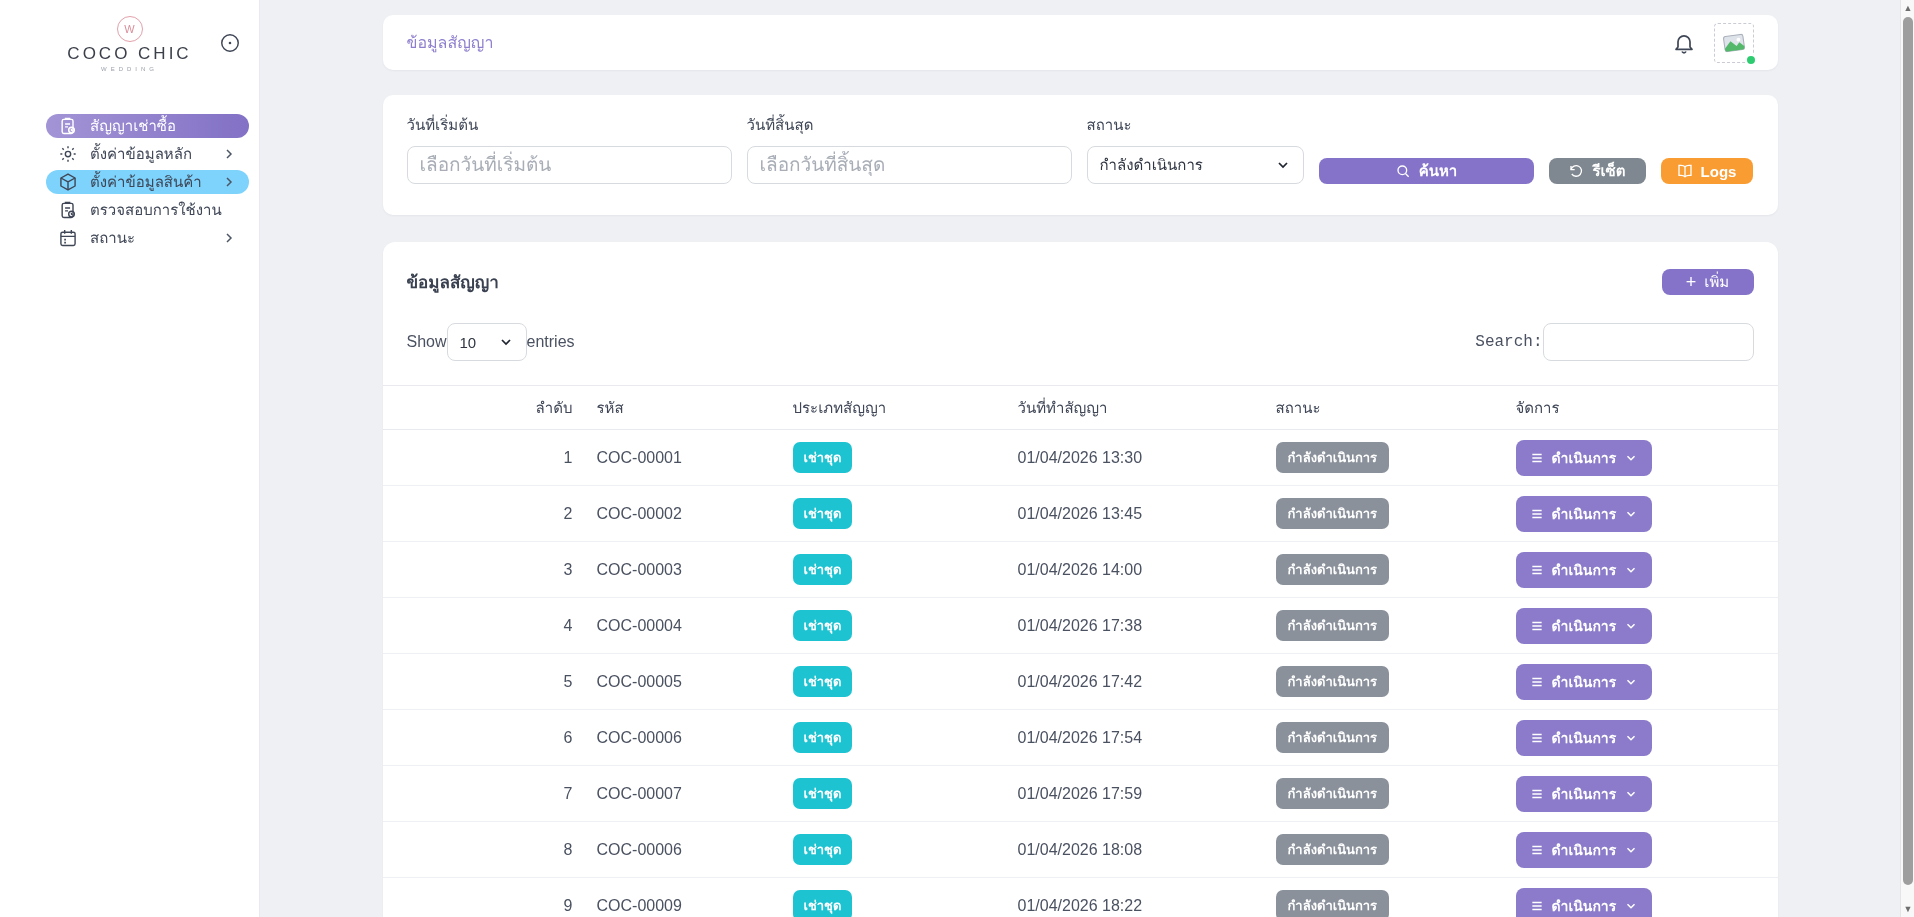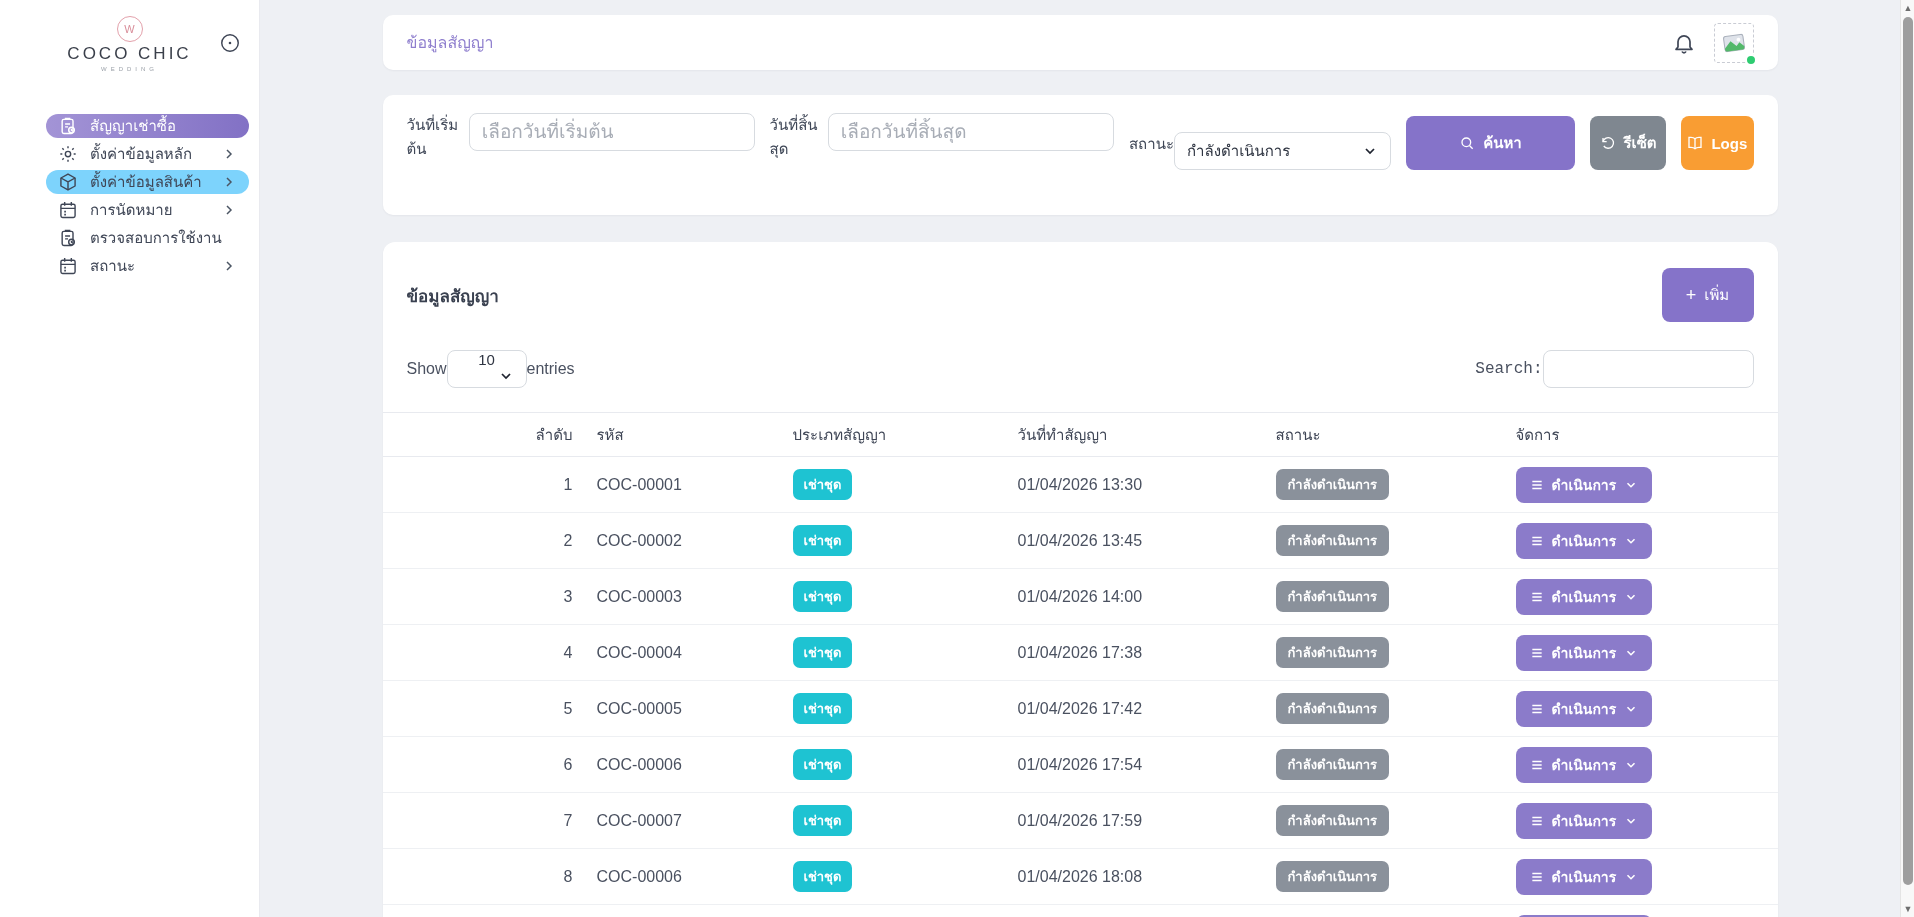--- a/index.html
+++ b/index.html
@@ -56,54 +56,54 @@
     border-radius:4px; display:flex; align-items:center; justify-content:center; cursor:pointer;
   }
   .avatar svg { width:26px; height:26px; transform:rotate(-8deg); }
   .status-dot {
     position:absolute; right:-4px; bottom:-4px; width:12px; height:12px;
     border-radius:50%; background:#2ecc71; border:2px solid #ffffff;
   }
   
   .filter-card { margin-top:25px; height:120px; padding:18px 24px; }
   .filter-row { display:flex; align-items:flex-end; gap:15px; }
-  .field { display:flex; flex-direction:row; }
+  .field { display:flex; flex-direction:column; }
   .field-label { font-size:15px; color:#3f4757; margin-bottom:9px; }
   .text-input {
     height:38px; border:1px solid #d7dbe0; border-radius:8px; padding:0 12px;
     font-size:19px; color:#3d4454; font-family:inherit; background:#fff; outline:none;
   }
   .text-input::placeholder { color:#a8adb6; }
   .w-date { width:325px; }
   .select {
     position:relative; height:38px; border:1px solid #d7dbe0; border-radius:8px;
     background:#fff; display:flex; align-items:center; padding:0 12px;
     font-size:15px; color:#2f3542; cursor:pointer;
   }
   .w-status { width:217px; }
   .select .sel-chev { margin-left:auto; width:16px; height:16px; color:#1f2430; }
   .select .sel-chev svg { width:16px; height:16px; display:block; }
   .btn {
-    height:54px; border:none; border-radius:8px; font-size:15px; font-weight:bold;
+    height:26px; border:none; border-radius:8px; font-size:15px; font-weight:bold;
     color:#fff; display:flex; align-items:center; justify-content:center; gap:8px;
     cursor:pointer; font-family:inherit;
   }
   .btn svg { width:16px; height:16px; }
   .btn-search { width:215px; background:#8573c9; }
   .btn-reset { width:97px; background:#7f8790; }
   .btn-logs { width:92px; background:#f99d33; }
   
   .table-card { margin-top:27px; border-radius:12px; padding-bottom:40px; min-height:700px; }
   .table-head { display:flex; align-items:center; padding:26px 24px 0 24px; }
   .section-title { font-size:17px; font-weight:bold; color:#3a4150; }
   .btn-add { width:92px; margin-left:auto; background:#8573c9; font-weight:normal; }
   .btn-add .plus { font-size:18px; font-weight:normal; line-height:1; }
   .controls-row { display:flex; align-items:center; padding:28px 24px 24px 24px; }
   .show-group { display:flex; align-items:center; gap:0; font-size:16px; color:#4a5160; }
-  .w-pagesize { width:80px;flex-direction:column; }
+  .w-pagesize { width:80px; }
   .search-group { margin-left:auto; display:flex; align-items:center; gap:0; font-size:16px; color:#4a5160;font-family:Liberation Mono, monospace; }
   .w-tsearch { width:211px; }
   .tgrid-row {
     display:grid; grid-template-columns:190px 196px 225px 258px 240px 1fr;
     align-items:center;
   }
   .thead-row {
     height:45px; border-top:1px solid #e8eaef; border-bottom:1px solid #e8eaef;
     font-size:15px; color:#3f4656; font-weight:500;
   }
@@ -191,35 +191,20 @@
           </svg>
         </span>
     <span class="mi-label">ตั้งค่าข้อมูลสินค้า</span>
     <span class="mi-chevron">
           <svg viewBox="0 0 24 24" fill="none" stroke="currentColor" stroke-width="2.2">
             <path d="M9 6l6 6-6 6"></path>
           </svg>
         </span>
   </div>
 
-  <div class="menu-item">
-    <span class="mi-icon">
-          <svg viewBox="0 0 24 24" fill="none" stroke="currentColor" stroke-width="1.7">
-            <rect x="3.5" y="5" width="17" height="16" rx="2"></rect>
-            <path d="M3.5 10h17M8 2.5V7M16 2.5V7"></path>
-            <path d="M7.5 14h2M7.5 17.5h2" stroke-width="2"></path>
-          </svg>
-        </span>
-    <span class="mi-label">การนัดหมาย</span>
-    <span class="mi-chevron">
-          <svg viewBox="0 0 24 24" fill="none" stroke="currentColor" stroke-width="2.2">
-            <path d="M9 6l6 6-6 6"></path>
-          </svg>
-        </span>
-  </div>
 
   <div class="menu-item">
     <span class="mi-icon">
           <svg viewBox="0 0 24 24" fill="none" stroke="currentColor" stroke-width="1.7">
             <rect x="5" y="4" width="13" height="17" rx="2"></rect>
             <path d="M9 4V2.8h5V4"></path>
             <path d="M8.5 9.5h6M8.5 13h3.5"></path>
             <circle cx="16.2" cy="16.8" r="3.4" fill="#fff" fill-opacity="0.15"></circle>
             <path d="M16.2 15.3v1.7l1.2.8"></path>
           </svg>

